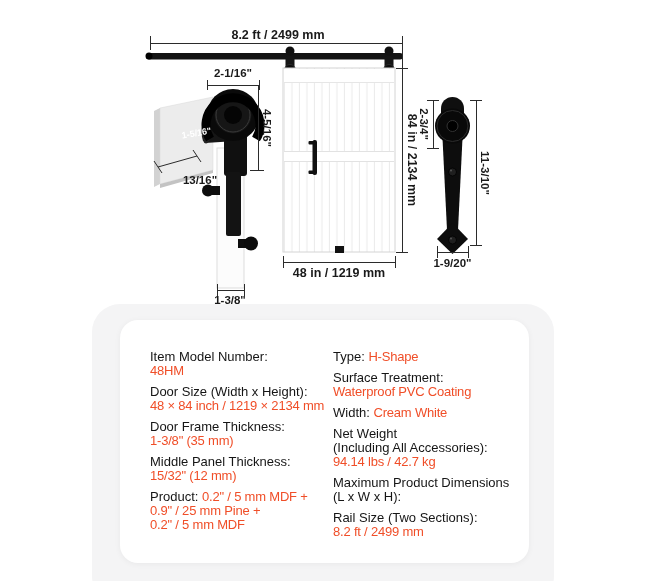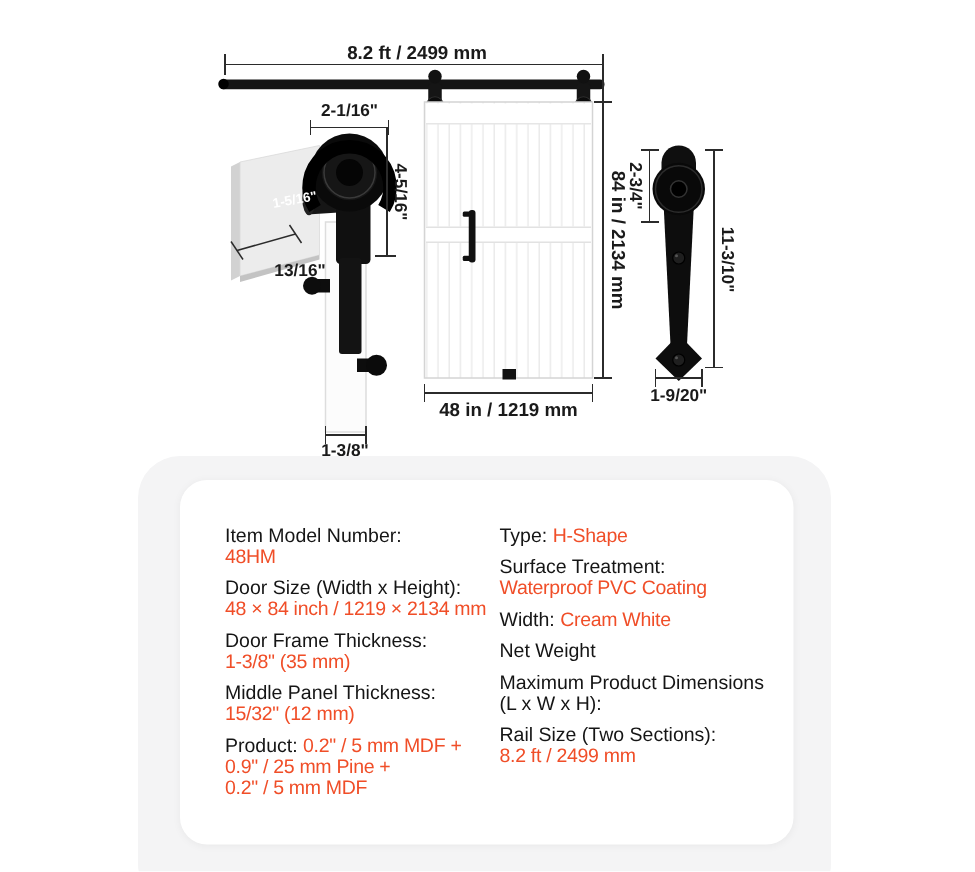--- a/index.html
+++ b/index.html
@@ -188,20 +188,22 @@
     <div class="item">
       <div class="lbl">Surface Treatment:</div>
       <div class="val">Waterproof PVC Coating</div>
     </div>
     <div class="item">
       <span class="lbl">Width:</span>
       <span class="val">Cream White</span>
     </div>
     <div class="item">
       <div class="lbl">Net Weight</div>
+      <div class="lbl">(Including All Accessories):</div>
+      <div class="val">94.14 lbs / 42.7 kg</div>
     </div>
     <div class="item">
       <div class="lbl">Maximum Product Dimensions</div>
       <div class="lbl">(L x W x H):</div>
     </div>
     <div class="item">
       <div class="lbl">Rail Size (Two Sections):</div>
       <div class="val">8.2 ft / 2499 mm</div>
     </div>
   </div>

